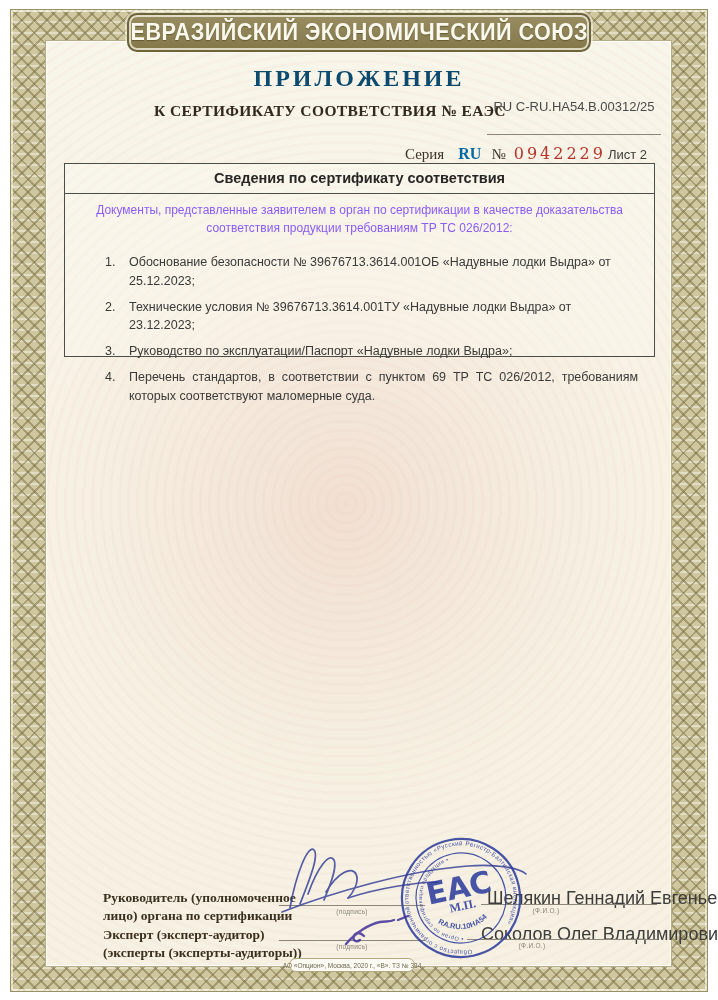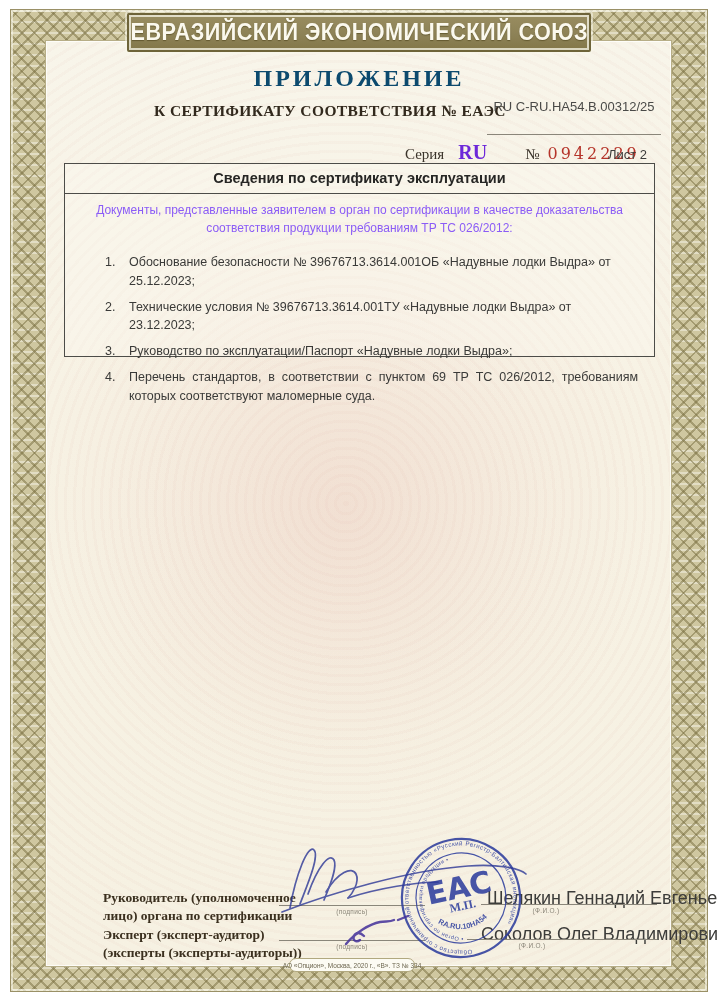--- a/index.html
+++ b/index.html
@@ -33,21 +33,21 @@
       linear-gradient(180deg, #f8f5ea 0%, #f7f2e4 40%, #f6f1e2 100%);
     border:1px solid #b7ae87;
     box-shadow: inset 0 0 0 1px rgba(255,255,252,.8);
   }
 
   
   .banner {
     position:absolute; top:13px; left:50%; transform:translateX(-50%);
     width:464px; height:39px;
     background:linear-gradient(180deg,#998d60 0%,#8d8257 55%,#837748 100%);
-    border:2px solid #6e6439; border-radius:2px;
+    border:2px solid #6e6439; border-radius:10px;
     box-shadow: inset 0 0 0 2px rgba(250,248,235,.75), 0 0 0 2px rgba(250,248,235,.55);
     display:flex; align-items:center; justify-content:center;
   }
   .banner span {
     color:#fbf9ee; font-weight:bold; font-size:23px; letter-spacing:.5px;
     font-family:"Liberation Sans", sans-serif;
     transform:scaleX(.94); white-space:nowrap;
     text-shadow:0 1px 1px rgba(70,60,20,.55);
   }
 
@@ -66,21 +66,21 @@
     position:absolute; top:99px; left:487px; width:174px;
     font-size:13px; color:#4a4a48; text-align:center;
     border-bottom:1.5px solid #8a867a; padding-bottom:20px;
   }
   .series-row {
     position:absolute; top:130px; left:405px; width:180px;
     display:flex; align-items:baseline; white-space:nowrap;
     font-family:"Liberation Serif", serif; font-size:15px; color:#3a332a;
   }
   .series-label { margin-right:14px;margin-top:16px; }
-  .series-country { color:#6d28d9; font-weight:bold; font-size:20px; margin-right:38px; }
+  .series-country { color:#0369a1; font-weight:bold; font-size:16px; margin-right:10px; }
   .series-nosign { margin-right:8px; }
   .series-number { color:#b5342a; font-size:16px; letter-spacing:3px; font-family:"DejaVu Serif", serif; }
   .sheet-label {
     position:absolute; top:147px; left:608px; width:44px;
     font-size:13px; color:#3c3c3a;
   }
 
   
   .info-box {
     position:absolute; top:163px; left:64px; width:591px; height:194px;
@@ -152,21 +152,21 @@
   <div class="series-row">
     <span class="series-label">Серия</span>
     <span class="series-country">RU</span>
     <span class="series-nosign">№</span>
     <span class="series-number">0942229</span>
   </div>
 
   <div class="sheet-label">Лист 2</div>
 
   <div class="info-box">
-    <div class="info-box-title">Сведения по сертификату эксплуатации</div>
+    <div class="info-box-title">Сведения по сертификату соответствия</div>
     <div class="info-box-intro">Документы, представленные заявителем в орган по сертификации в качестве доказательства соответствия продукции требованиям ТР ТС 026/2012:</div>
     <div class="doc-list">
       <div class="doc-item">
         <span class="num">1.</span>
         <span class="txt">Обоснование безопасности № 39676713.3614.001ОБ «Надувные лодки Выдра» от 25.12.2023;</span>
       </div>
       <div class="doc-item">
         <span class="num">2.</span>
         <span class="txt">Технические условия № 39676713.3614.001ТУ «Надувные лодки Выдра» от 23.12.2023;</span>
       </div>

